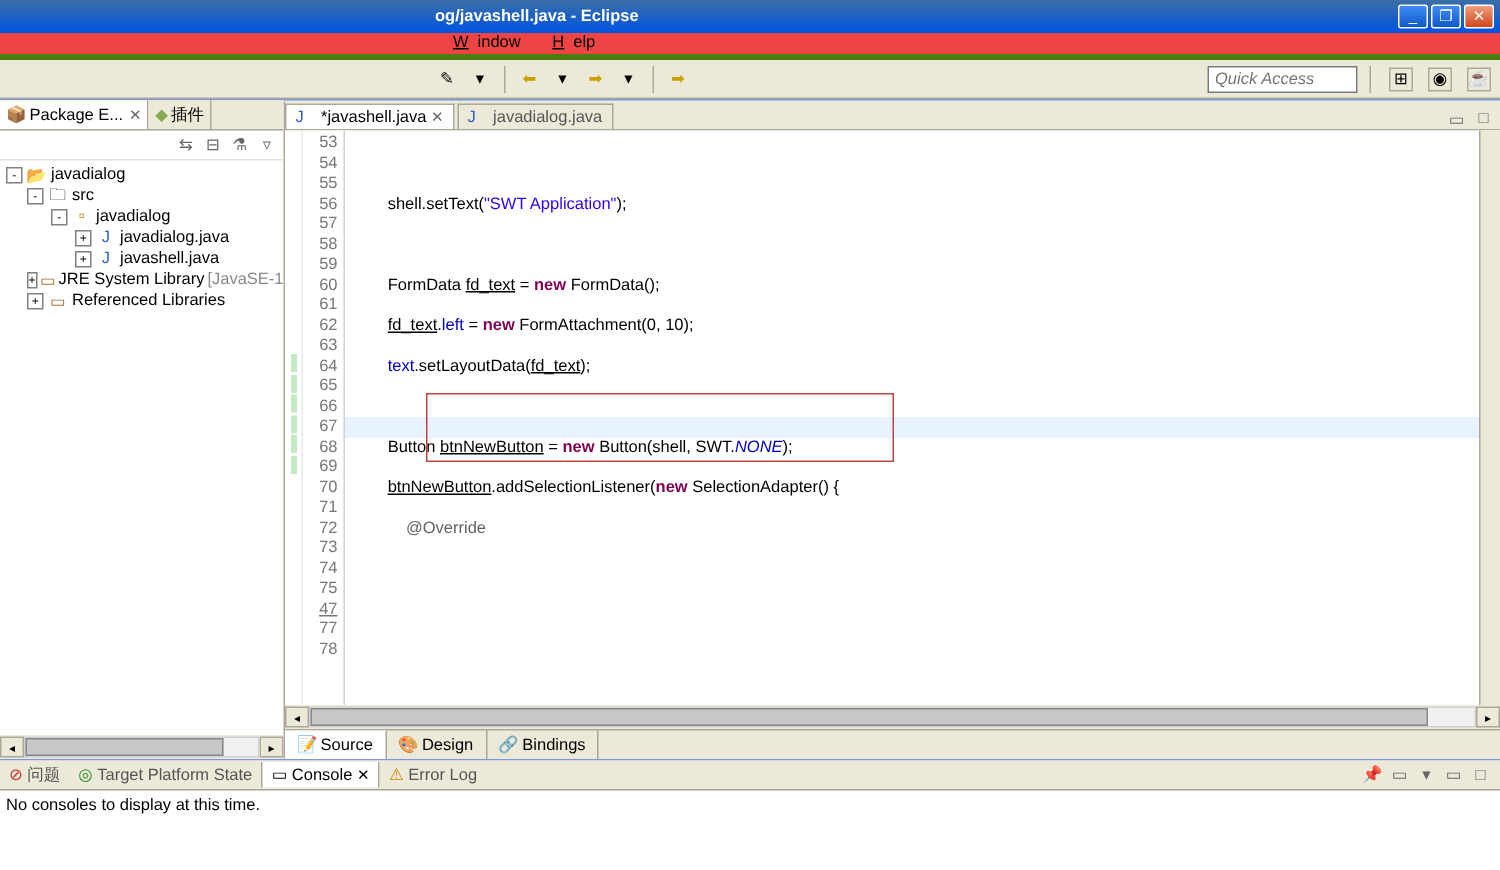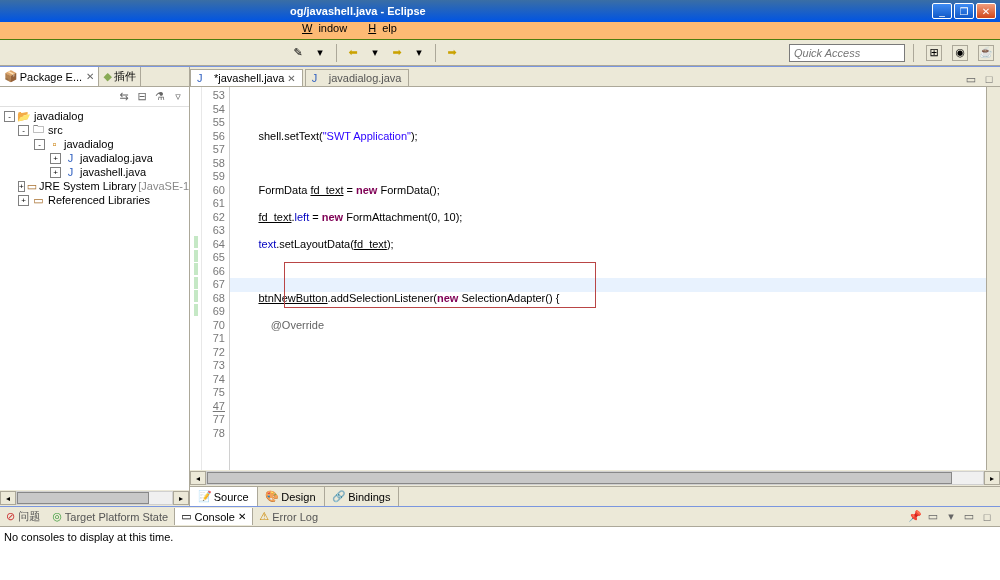--- a/index.html
+++ b/index.html
@@ -6,28 +6,28 @@
 body { width: 1000px; height: 580px; background: #ece9d8; overflow: hidden; }
 
 .titlebar { height: 22px; background: linear-gradient(#3a6ea5, #0054e3); display: flex; align-items: center; color: #fff; padding-left: 290px; }
 .titlebar-text { flex: 1; font-weight: bold; }
 .titlebar-btns { display: flex; gap: 2px; padding-right: 4px; }
 .tbtn { width: 20px; height: 16px; border: 1px solid #fff; border-radius: 2px; display: flex; align-items: center; justify-content: center; color: #fff; font-size: 10px; cursor: pointer; }
 .tbtn.min { background: linear-gradient(#3f8cf3,#1058c8); }
 .tbtn.max { background: linear-gradient(#3f8cf3,#1058c8); }
 .tbtn.close { background: linear-gradient(#f09d7c,#d0471b); }
 
-.menubar { height: 18px; background: #fdba74; padding-left: 290px; border-bottom: 1px solid #4d7c0f; }
+.menubar { height: 18px; background: #ef4444; padding-left: 290px; border-bottom: 4px solid #4d7c0f; }
 .menubar span { padding: 2px 6px; cursor: pointer; }
 .menu-letter { text-decoration: underline; }
 
 .toolbar { height: 26px; background: #ece9d8; border-bottom: 1px solid #aca899; display: flex; align-items: center; padding-left: 290px; gap: 6px; }
 .tb-icon { width: 16px; height: 16px; display:flex; align-items:center; justify-content:center; cursor:pointer; font-size:11px; }
 .tb-sep { width:1px; height:18px; background:#aca899; margin:0 2px; }
-.quick-access { margin-left: auto; width: 116px; height: 18px; border: 1px solid #7a7a7a; background: #fff; color: #888; font-style: italic; padding: 1px 4px; }
+.quick-access { margin-left: auto; width: 100px; height: 18px; border: 1px solid #7a7a7a; background: #fff; color: #888; font-style: italic; padding: 1px 4px; }
 .persp-btn { width:16px; height:16px; border:1px solid #aca899; margin-left:4px; cursor:pointer; display:flex; align-items:center; justify-content:center; }
 
 .workspace { display: flex; height: 440px; border-top: 1px solid #7a96df; }
 
 .left-panel { width: 190px; background: #fff; display: flex; flex-direction: column; border-right: 1px solid #aca899; }
 .view-tabs { height: 20px; display:flex; border-bottom: 1px solid #aca899; background:#ece9d8; }
 .vtab { padding: 2px 4px; background:#fff; border-right:1px solid #aca899; display:flex; align-items:center; gap:2px; cursor:pointer; }
 .vtab.inactive { background:#ece9d8; }
 .vtab .x { color:#666; cursor:pointer; font-size:10px; margin-left:2px; }
 .view-toolbar { height:20px; display:flex; justify-content:flex-end; gap:4px; padding:2px 4px; border-bottom:1px solid #e0e0e0; }
@@ -259,20 +259,21 @@
         </div>
       <div class="code" id="code">
         <div class="highlight-line" style="left:0; right:0; top:191px; height:13.5px;"></div>
         <div class="red-box" style="left:54px; top:175px; width:312px; height:46px;"></div>
 <div>        shell.setText(<span class="str">"SWT Application"</span>);</div>
 <div> </div>
 <div>        <span>FormData </span><span class="underline">fd_text</span><span> = </span><span class="kw">new</span><span> FormData();</span></div>
 <div>        <span class="underline">fd_text</span><span>.</span><span class="fld">left</span><span> = </span><span class="kw">new</span><span> FormAttachment(0, 10);</span></div>
 <div>        <span class="fld">text</span><span>.setLayoutData(</span><span class="underline">fd_text</span><span>);</span></div>
 <div> </div>
+<div>        <span>Button </span><span class="underline">btnNewButton</span><span> = </span><span class="kw">new</span><span> Button(shell, SWT.</span><span class="fld" style="font-style:italic;">NONE</span><span>);</span></div>
 <div>        <span class="underline">btnNewButton</span><span>.addSelectionListener(</span><span class="kw">new</span><span> SelectionAdapter() {</span></div>
 <div>            <span class="ann">@Override</span></div>
 
 
 
 
 
 
 
 

